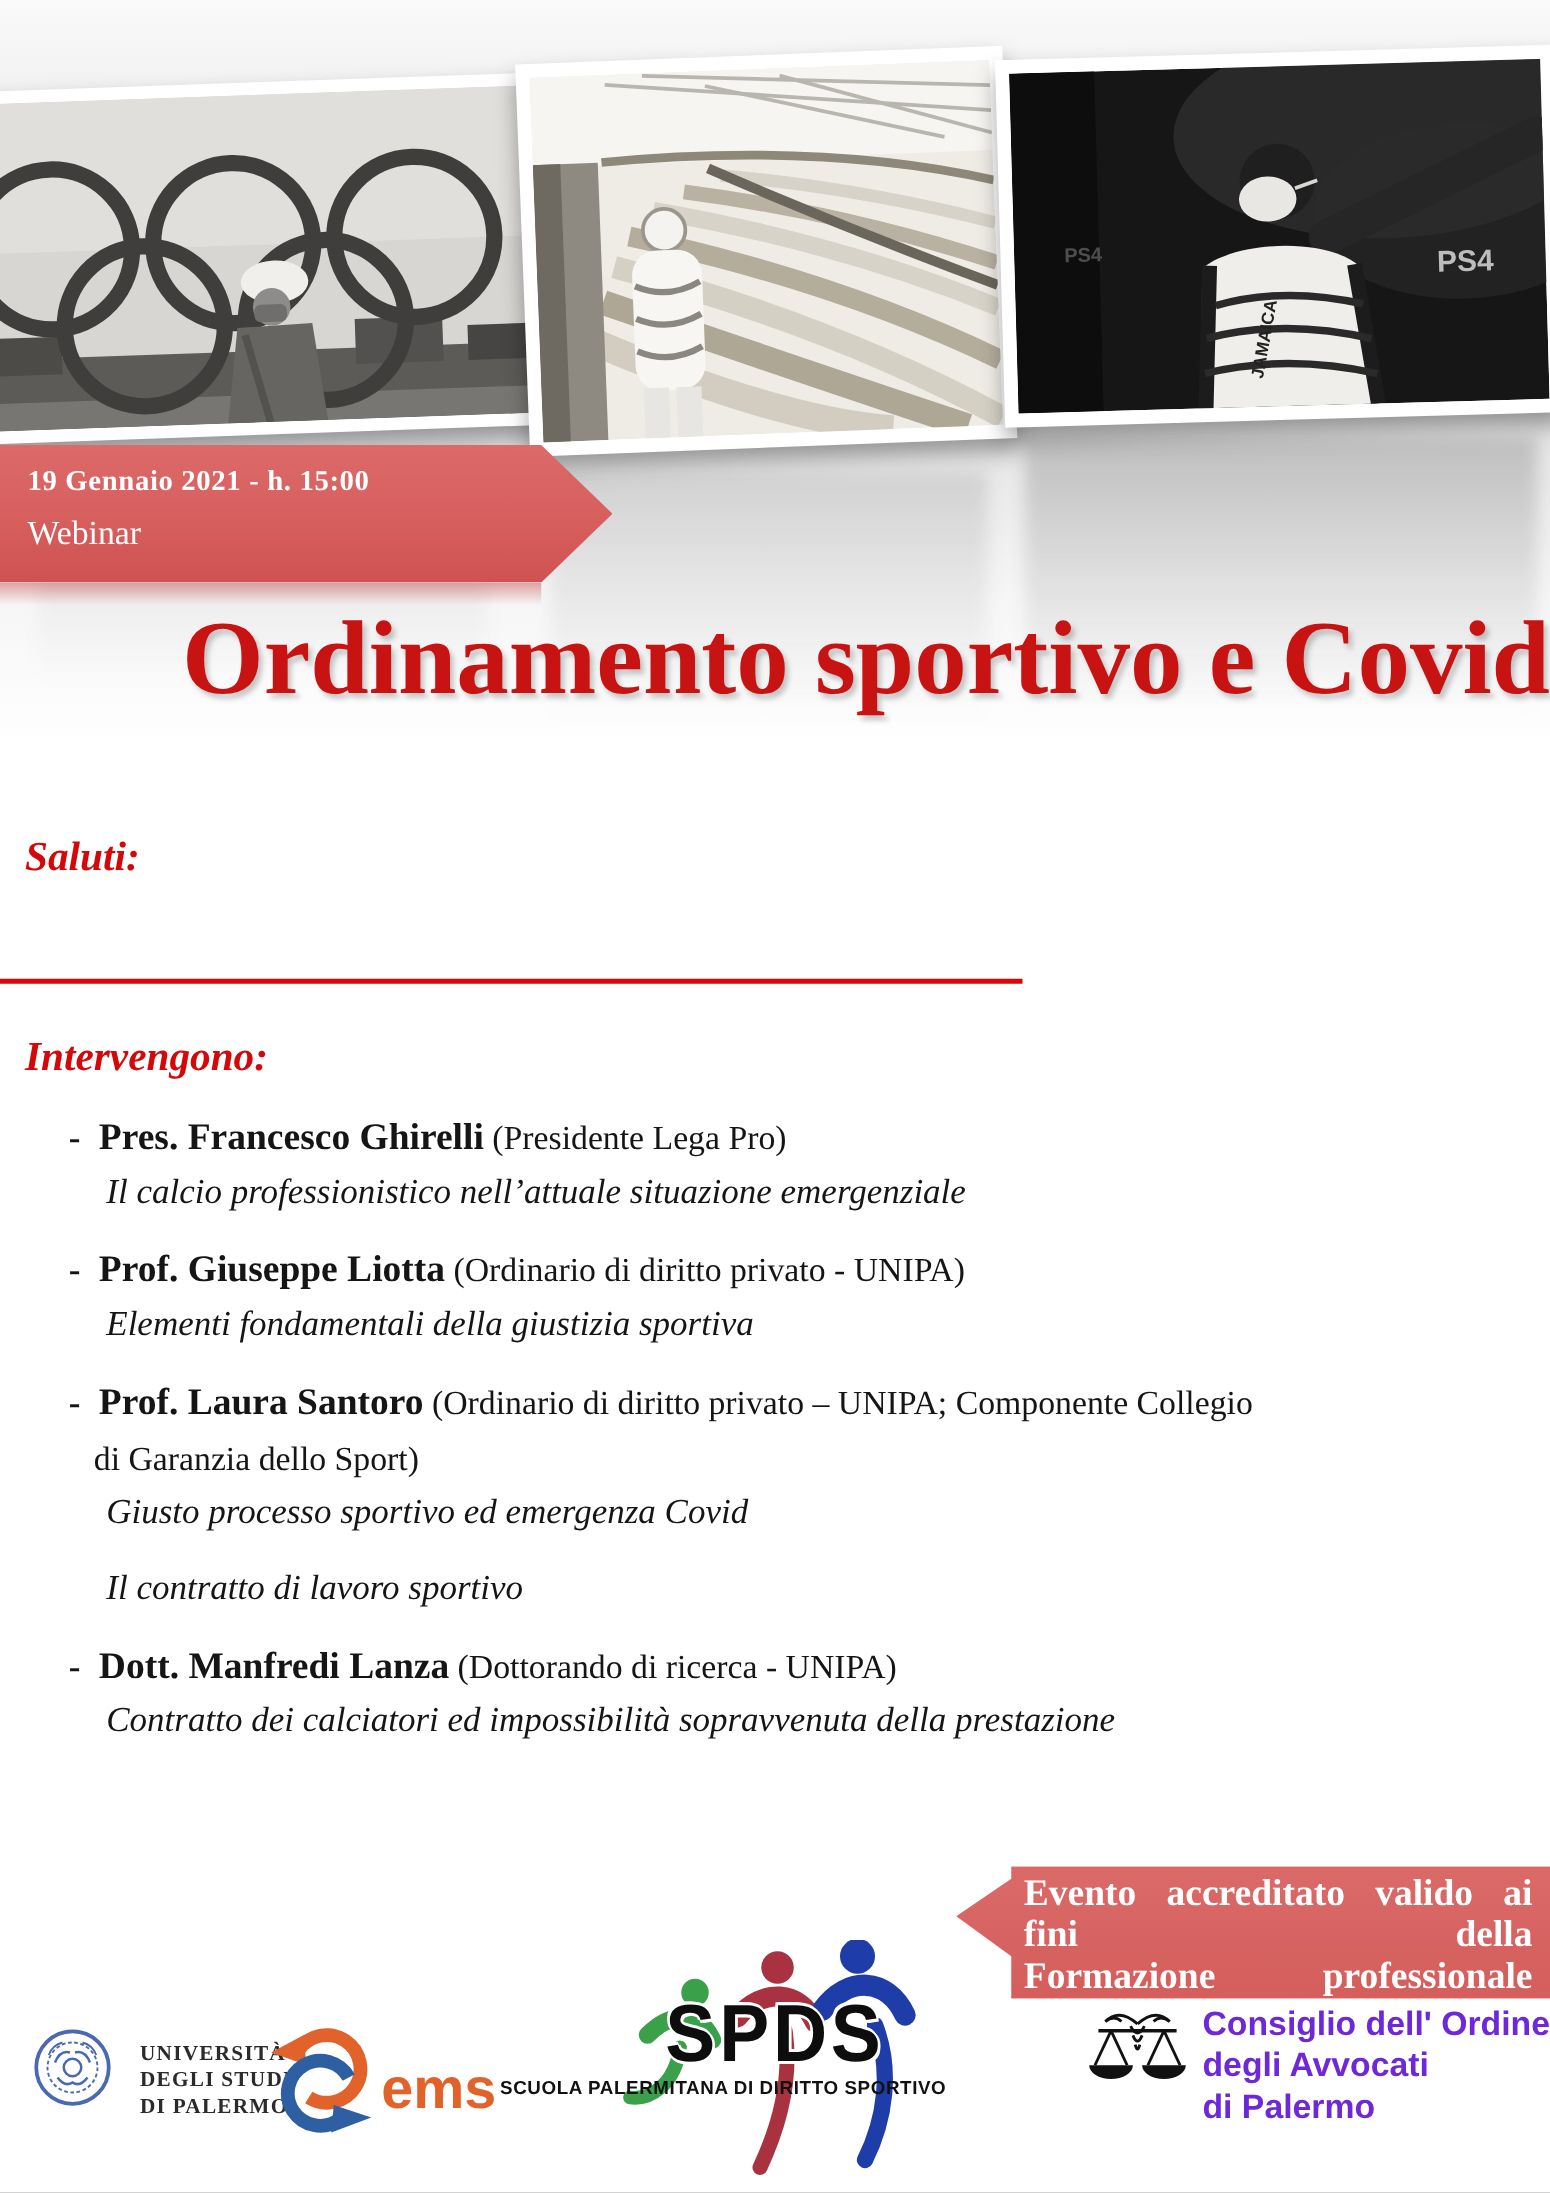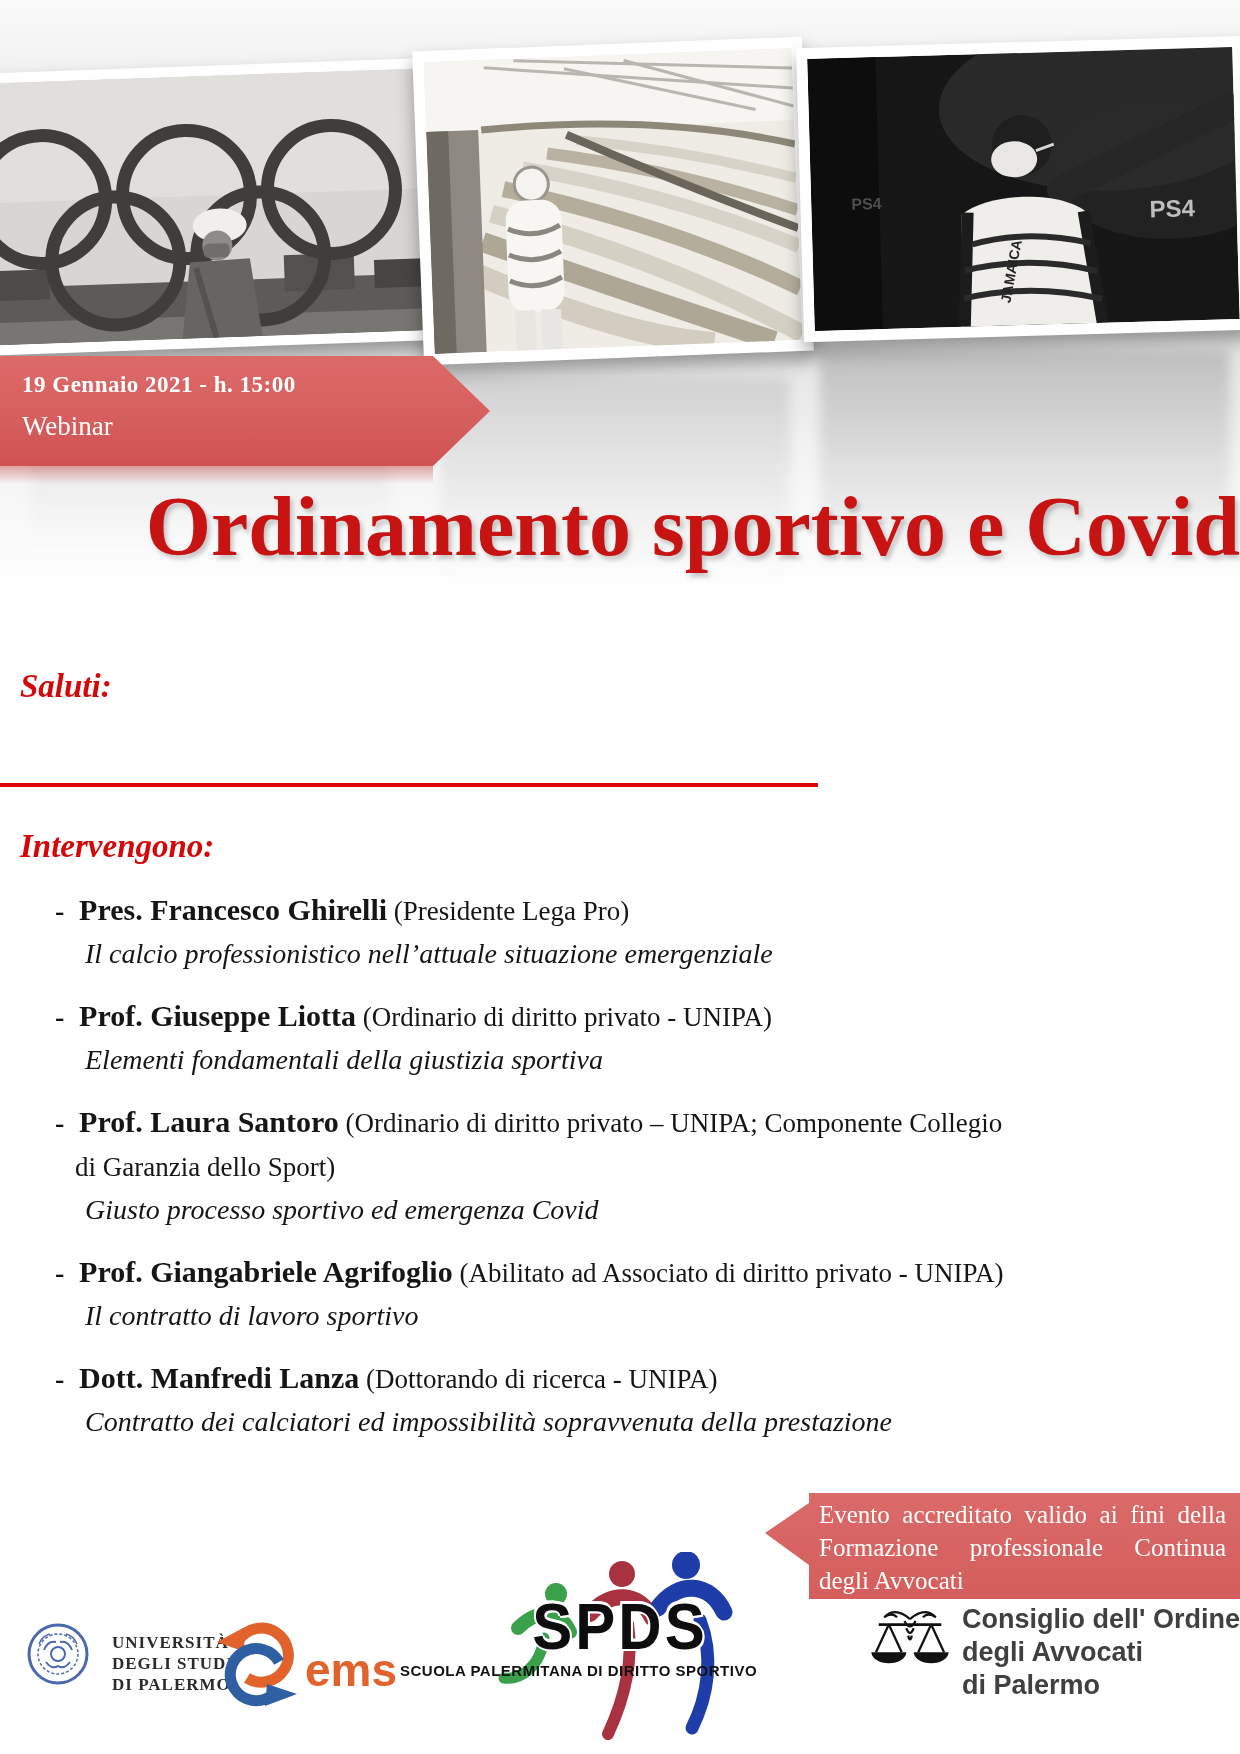--- a/index.html
+++ b/index.html
@@ -57,40 +57,40 @@
   .entry-nameline .dash { font-size:28px; margin-right:8px; }
   .entry-nameline .e-name { font-weight:bold; font-size:30px; }
   .entry-nameline .e-detail { font-size:27px; }
   .entry-detail2 { font-size:27px; line-height:44px; padding-left:20px; }
   .entry-topic { font-style:italic; font-size:28px; line-height:42px; padding-left:30px; }
 
   
   .callout { position:absolute; left:765px; top:1493px; width:475px; height:106px; z-index:6;
     background:linear-gradient(180deg,#da6a68,#d45e5c);
     clip-path:polygon(44px 0, 100% 0, 100% 100%, 44px 100%, 44px 72px, 0 40px, 44px 10px);
-    color:#fff; font-weight:normal; font-size:25px; line-height:33px;
+    color:#fff; font-weight:bold; font-size:30px; line-height:33px;
     padding:5px 14px 0 54px; }
   .callout .just { text-align:justify; text-align-last:justify; }
 
   
   .unipa-seal { position:absolute; left:26px; top:1622px; }
   .unipa-text { position:absolute; left:112px; top:1632px; font-size:17px; line-height:21px;
     color:#2b2b2b; letter-spacing:1px; font-weight:bold; }
   .ems-logo { position:absolute; left:205px; top:1620px; }
   .spds-figures { position:absolute; left:460px; top:1552px; }
   .spds-acronym { position:absolute; left:460px; top:1592px; width:320px; text-align:center;
     font-family:"Liberation Sans", sans-serif; font-weight:bold; font-size:60px; letter-spacing:3px;
     color:#0d0d0d; transform:scaleY(1.08);
     text-shadow:2px 0 0 #fff,-2px 0 0 #fff,0 2px 0 #fff,0 -2px 0 #fff,2px 2px 0 #fff,-2px -2px 0 #fff; }
   .spds-tagline { position:absolute; left:400px; top:1662px; width:440px; 
     font-family:"Liberation Sans", sans-serif; font-weight:bold; font-size:15px; letter-spacing:.5px;
     color:#111; }
   .coa-icon { position:absolute; left:864px; top:1604px; }
   .coa-text { position:absolute; left:962px; top:1603px; font-family:"Liberation Sans", sans-serif;
-    font-weight:bold; font-size:27px; line-height:33px; color:#404040; }
+    font-weight:bold; font-size:27px; line-height:33px; color:#6d28d9; }
 </style>
 </head>
 <body>
 
 <div id="page">
 
   <div class="header-bg"></div>
   <div class="refl refl-1"></div>
   <div class="refl refl-2"></div>
   <div class="refl refl-3"></div>
@@ -217,25 +217,20 @@
       <div class="entry-nameline">
         <span class="dash">-</span>
         <span class="e-name">Prof. Laura Santoro</span>
         <span class="e-detail">(Ordinario di diritto privato – UNIPA; Componente Collegio</span>
       </div>
       <div class="entry-detail2">di Garanzia dello Sport)</div>
       <div class="entry-topic">Giusto processo sportivo ed emergenza Covid</div>
     </div>
 
     <div class="entry">
-      <div class="entry-nameline">
-        <span class="dash">-</span>
-        <span class="e-name">Prof. Giangabriele Agrifoglio</span>
-        <span class="e-detail">(Abilitato ad Associato di diritto privato - UNIPA)</span>
-      </div>
       <div class="entry-topic">Il contratto di lavoro sportivo</div>
     </div>
 
     <div class="entry">
       <div class="entry-nameline">
         <span class="dash">-</span>
         <span class="e-name">Dott. Manfredi Lanza</span>
         <span class="e-detail">(Dottorando di ricerca - UNIPA)</span>
       </div>
       <div class="entry-topic">Contratto dei calciatori ed impossibilità sopravvenuta della prestazione</div>

